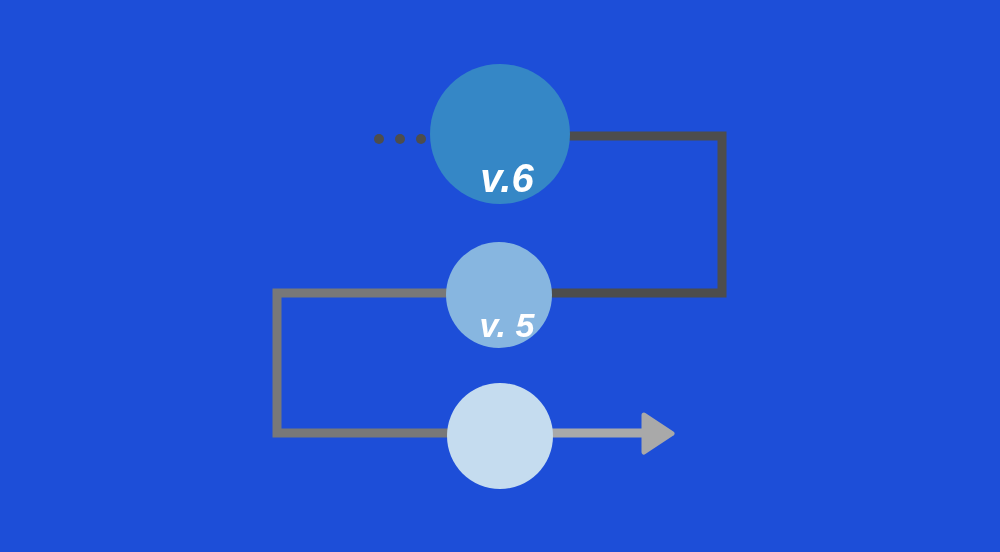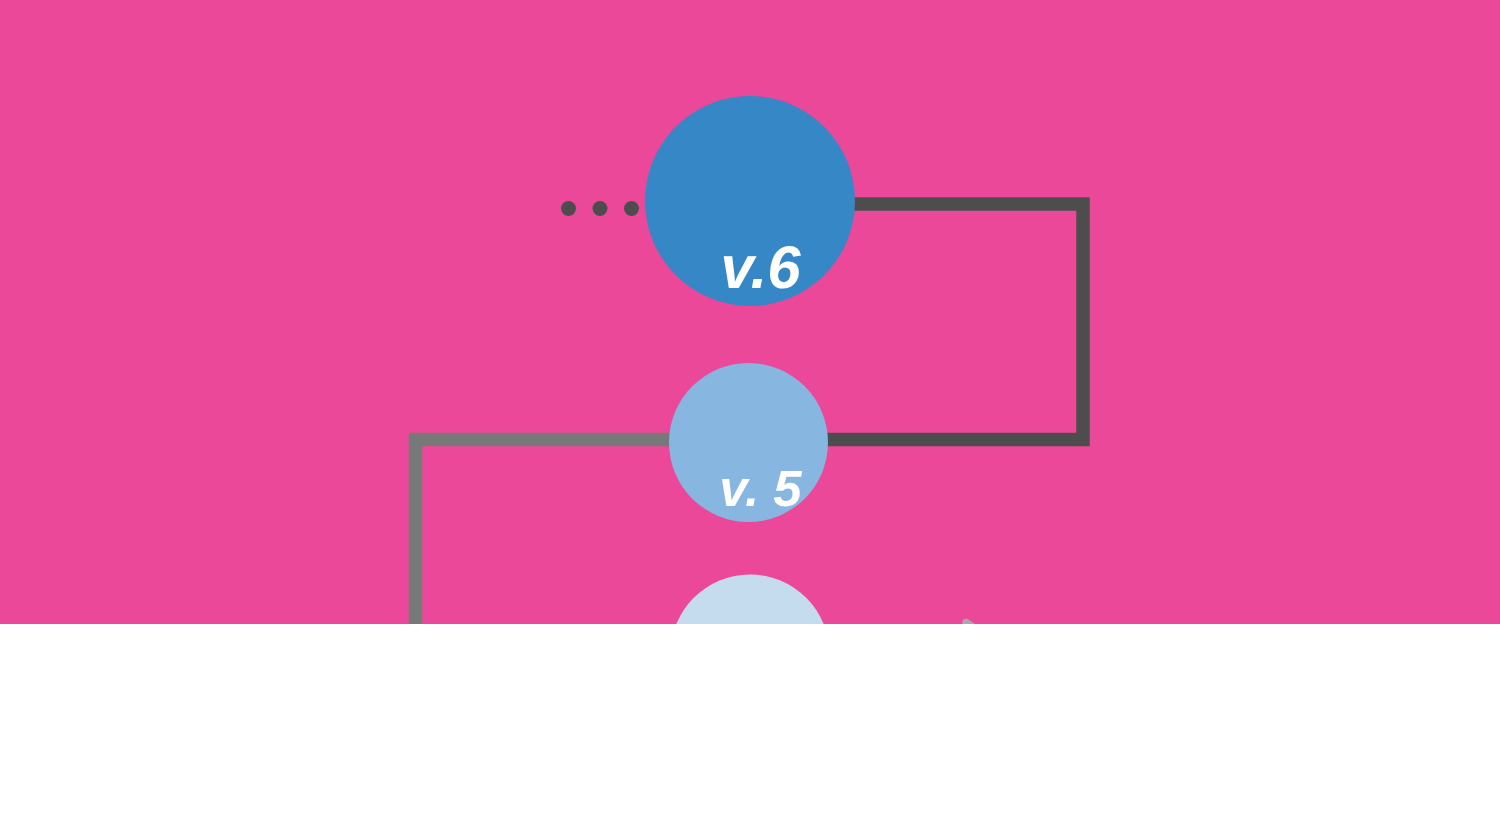--- a/index.html
+++ b/index.html
@@ -4,22 +4,22 @@
 <style>
   html, body {
     margin: 0;
     padding: 0;
     background: #ffffff;
     font-family: "Liberation Sans", sans-serif;
   }
   .canvas {
     position: relative;
     width: 1000px;
-    height: 416px;
-    background: #ec4899;
+    height: 552px;
+    background: #1d4ed8;
     overflow: hidden;
   }
   .diagram-svg {
     position: absolute;
     top: 0;
     left: 0;
     width: 1000px;
     height: 552px;
     display: block;
   }

